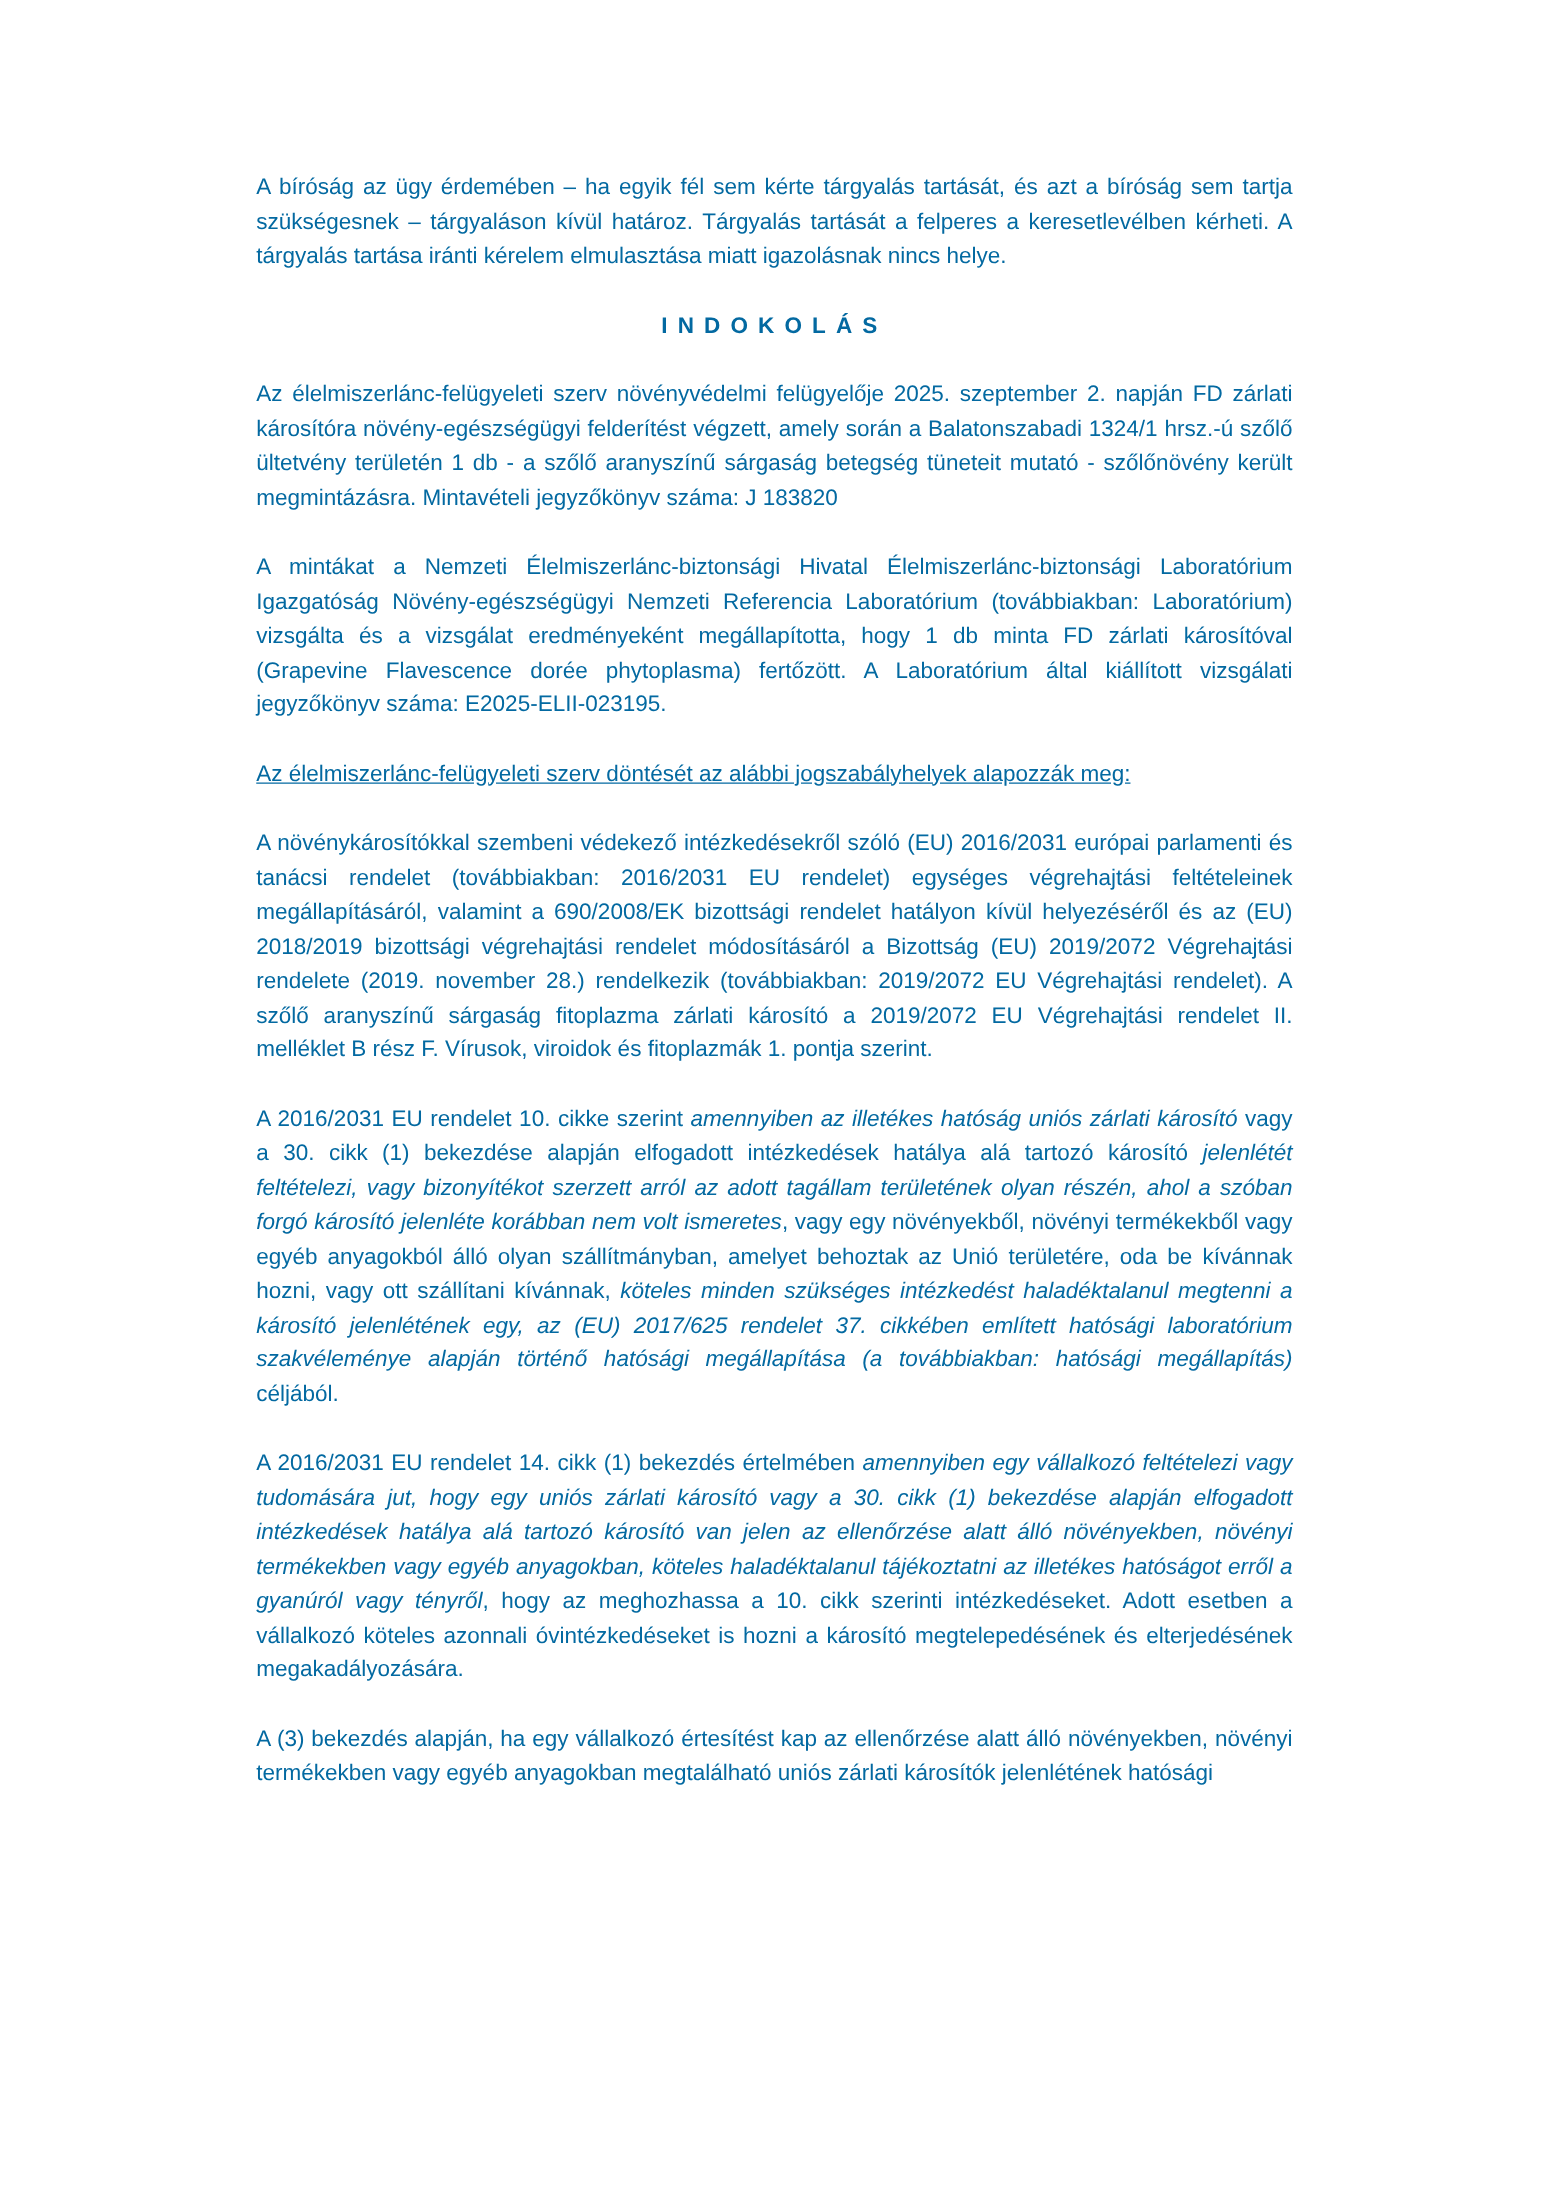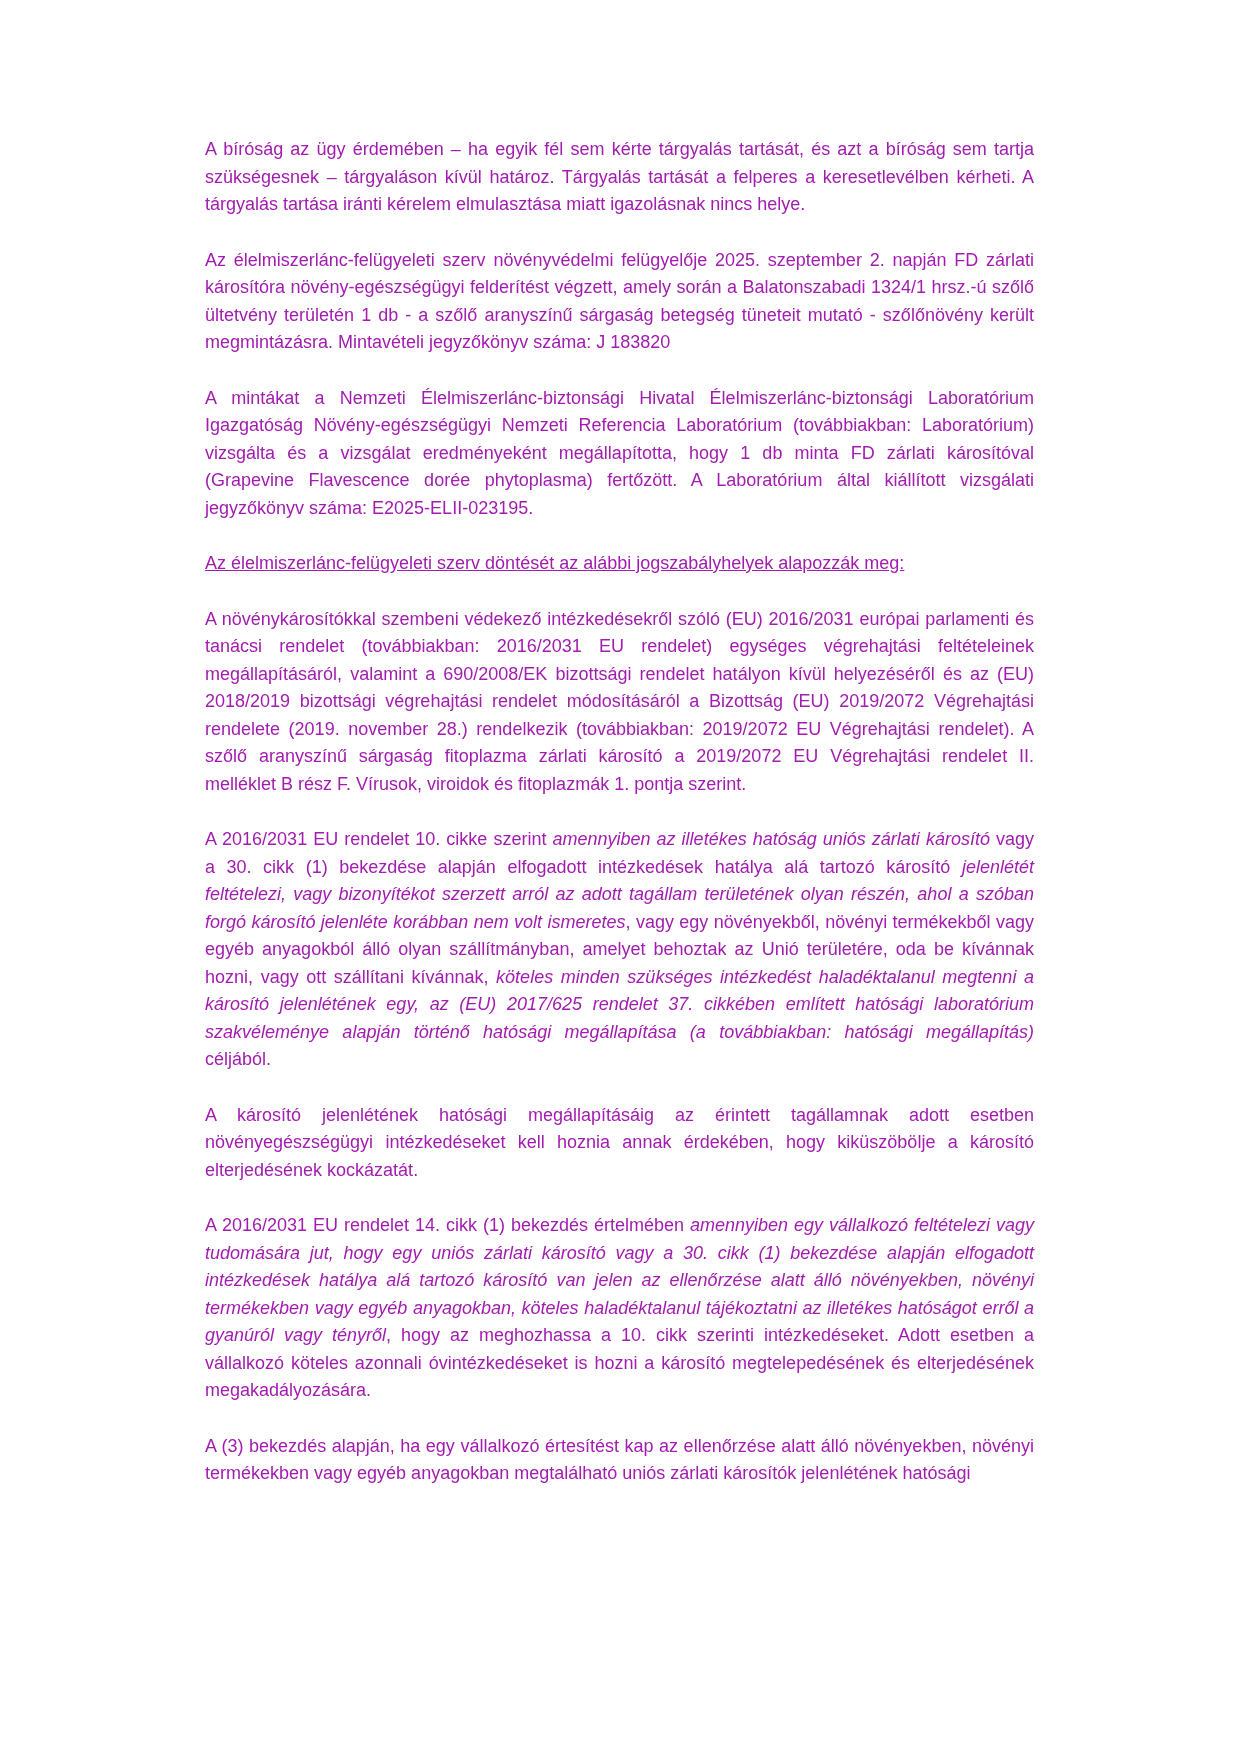--- a/index.html
+++ b/index.html
@@ -11,21 +11,21 @@
     position: relative;
     width: 1096px;
     height: 1753px;
     margin: 0 auto;
     background: #ffffff;
     box-sizing: border-box;
     padding: 136px 134px 0 133px;
     font-family: "Liberation Sans", "DejaVu Sans", sans-serif;
     font-size: 18px;
     line-height: 27.5px;
-    color: #a21caf;
+    color: #0369a1;
     overflow: hidden;
   }
   p {
     margin: 0 0 28px 0;
     text-align: justify;
   }
   .center-heading {
     margin: 0 0 28px 0;
     text-align: center;
     font-weight: bold;
@@ -44,30 +44,30 @@
   .bi { font-weight: normal; font-style: italic; }
   .gap-before { margin-top: 26px; }
 </style>
 </head>
 <body>
 
 <div class="page">
 
   <p>A bíróság az ügy érdemében – ha egyik fél sem kérte tárgyalás tartását, és azt a bíróság sem tartja szükségesnek – tárgyaláson kívül határoz. Tárgyalás tartását a felperes a keresetlevélben kérheti. A tárgyalás tartása iránti kérelem elmulasztása miatt igazolásnak nincs helye.</p>
 
+  <h1 class="center-heading">INDOKOLÁS</h1>
 
   <p><span>Az élelmiszerlánc-felügyeleti szerv növényvédelmi felügyelője 2025. szeptember 2. napján </span><span class="i">FD zárlati károsítóra</span><span> növény-egészségügyi felderítést végzett, amely során a </span><span class="b">Balatonszabadi 1324/1</span><span> hrsz.-ú szőlő ültetvény területén 1 db - a szőlő aranyszínű sárgaság betegség tüneteit mutató - szőlőnövény került megmintázásra. Mintavételi jegyzőkönyv száma: J 183820</span></p>
 
   <p>A mintákat a Nemzeti Élelmiszerlánc-biztonsági Hivatal Élelmiszerlánc-biztonsági Laboratórium Igazgatóság Növény-egészségügyi Nemzeti Referencia Laboratórium (továbbiakban: Laboratórium) vizsgálta és a vizsgálat eredményeként megállapította, hogy 1 db minta FD zárlati károsítóval (Grapevine Flavescence dorée phytoplasma) fertőzött. A Laboratórium által kiállított vizsgálati jegyzőkönyv száma: E2025-ELII-023195.</p>
 
   <p class="section-heading">Az élelmiszerlánc-felügyeleti szerv döntését az alábbi jogszabályhelyek alapozzák meg:</p>
 
   <p><span>A növénykárosítókkal szembeni védekező intézkedésekről szóló (EU) 2016/2031 európai parlamenti és tanácsi rendelet (továbbiakban: 2016/2031 EU rendelet) egységes végrehajtási feltételeinek megállapításáról, valamint a 690/2008/EK bizottsági rendelet hatályon kívül helyezéséről és az (EU) 2018/2019 bizottsági végrehajtási rendelet módosításáról a Bizottság (EU) 2019/2072 Végrehajtási rendelete (2019. november 28.) rendelkezik (továbbiakban: 2019/2072 EU Végrehajtási rendelet). A </span><span class="b">szőlő aranyszínű sárgaság fitoplazma zárlati károsító</span><span> a 2019/2072 EU Végrehajtási rendelet II. melléklet B rész F. Vírusok, viroidok és fitoplazmák 1. pontja szerint.</span></p>
 
   <p><span>A 2016/2031 EU rendelet 10. cikke szerint </span><span class="bi">amennyiben az illetékes hatóság uniós zárlati károsító</span><span class="i"> vagy a 30. cikk (1) bekezdése alapján elfogadott intézkedések hatálya alá tartozó károsító </span><span class="bi">jelenlétét feltételezi, vagy bizonyítékot szerzett arról az adott tagállam területének olyan részén, ahol a szóban forgó károsító jelenléte korábban nem volt ismeretes</span><span class="i">, vagy egy növényekből, növényi termékekből vagy egyéb anyagokból álló olyan szállítmányban, amelyet behoztak az Unió területére, oda be kívánnak hozni, vagy ott szállítani kívánnak, </span><span class="bi">köteles minden szükséges intézkedést haladéktalanul megtenni a károsító jelenlétének egy, az (EU) 2017/625 rendelet 37. cikkében említett hatósági laboratórium szakvéleménye alapján történő hatósági megállapítása (a továbbiakban: hatósági megállapítás)</span><span class="i"> céljából.</span></p>
 
-  <p class="i">A károsító jelenlétének hatósági megállapításáig az érintett tagállamnak adott esetben növényegészségügyi intézkedéseket kell hoznia annak érdekében, hogy kiküszöbölje a károsító elterjedésének kockázatát.</p>
 
   <p><span>A 2016/2031 EU rendelet 14. cikk (1) bekezdés értelmében </span><span class="bi">amennyiben egy vállalkozó feltételezi vagy tudomására jut, hogy egy uniós zárlati károsító vagy a 30. cikk (1) bekezdése alapján elfogadott intézkedések hatálya alá tartozó károsító van jelen az ellenőrzése alatt álló növényekben, növényi termékekben vagy egyéb anyagokban, köteles haladéktalanul tájékoztatni az illetékes hatóságot erről a gyanúról vagy tényről</span><span class="i">, hogy az meghozhassa a 10. cikk szerinti intézkedéseket. Adott esetben a vállalkozó köteles azonnali óvintézkedéseket is hozni a károsító megtelepedésének és elterjedésének megakadályozására.</span></p>
 
   <p class="gap-before"><span>A (3) bekezdés alapján, </span><span class="i">ha egy vállalkozó értesítést kap az ellenőrzése alatt álló növényekben, növényi termékekben vagy egyéb anyagokban megtalálható uniós zárlati károsítók jelenlétének hatósági</span></p>
 
 </div>
 
 </body></html>

